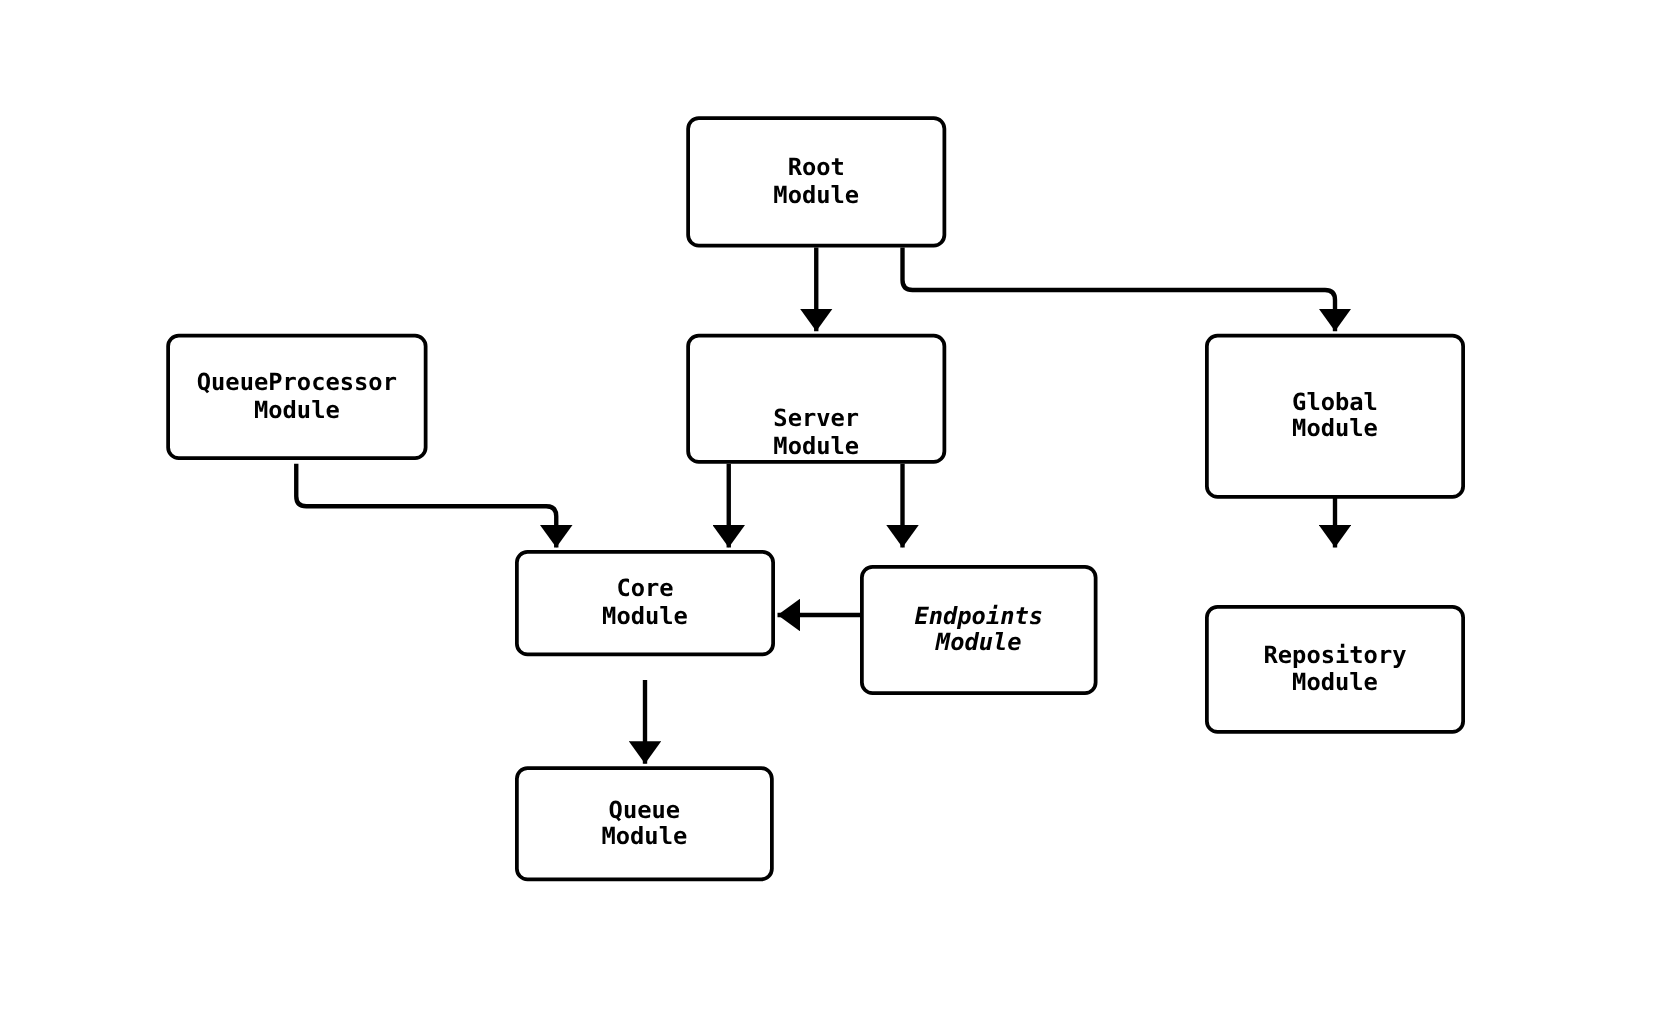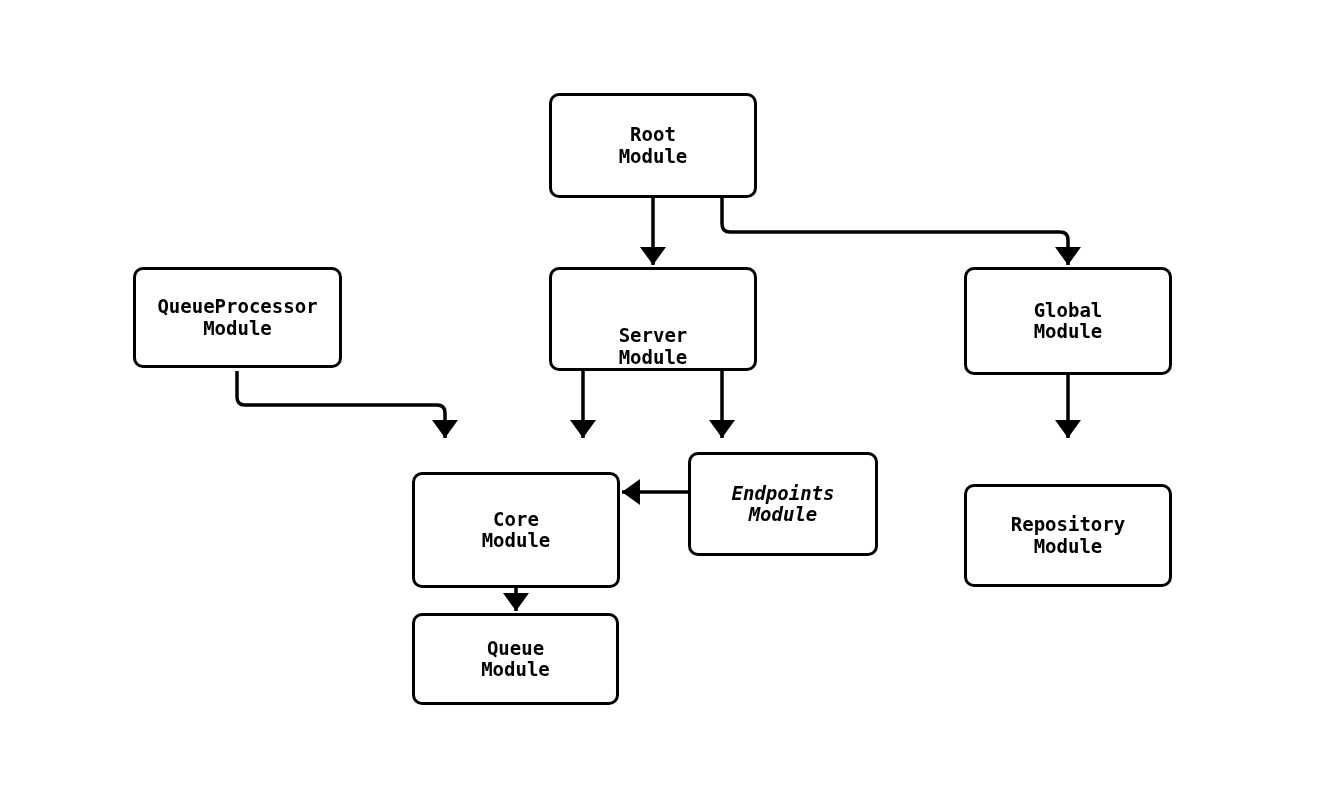--- a/index.html
+++ b/index.html
@@ -76,25 +76,25 @@
 Module</span>
     </div>
     <div class="node" style="left: 133px; top: 267px; width: 209px; height: 101px;">
       <span class="node-label">QueueProcessor
 Module</span>
     </div>
     <div class="node" style="left: 549px; top: 267px; width: 208px; height: 104px; align-items: flex-end;">
       <span class="node-label">Server
 Module</span>
     </div>
-    <div class="node" style="left: 964px; top: 267px; width: 208px; height: 108px;">
+    <div class="node" style="left: 964px; top: 267px; width: 208px; height: 132px;">
       <span class="node-label">Global
 Module</span>
     </div>
-    <div class="node" style="left: 412px; top: 440px; width: 208px; height: 116px; margin-top: 32px;">
+    <div class="node" style="left: 412px; top: 440px; width: 208px; height: 85px;">
       <span class="node-label">Core
 Module</span>
     </div>
     <div class="node" style="left: 688px; top: 452px; width: 190px; height: 104px; font-style: italic;">
       <span class="node-label">Endpoints
 Module</span>
     </div>
     <div class="node" style="left: 964px; top: 440px; width: 208px; height: 103px; margin-top: 44px;">
       <span class="node-label">Repository
 Module</span>

